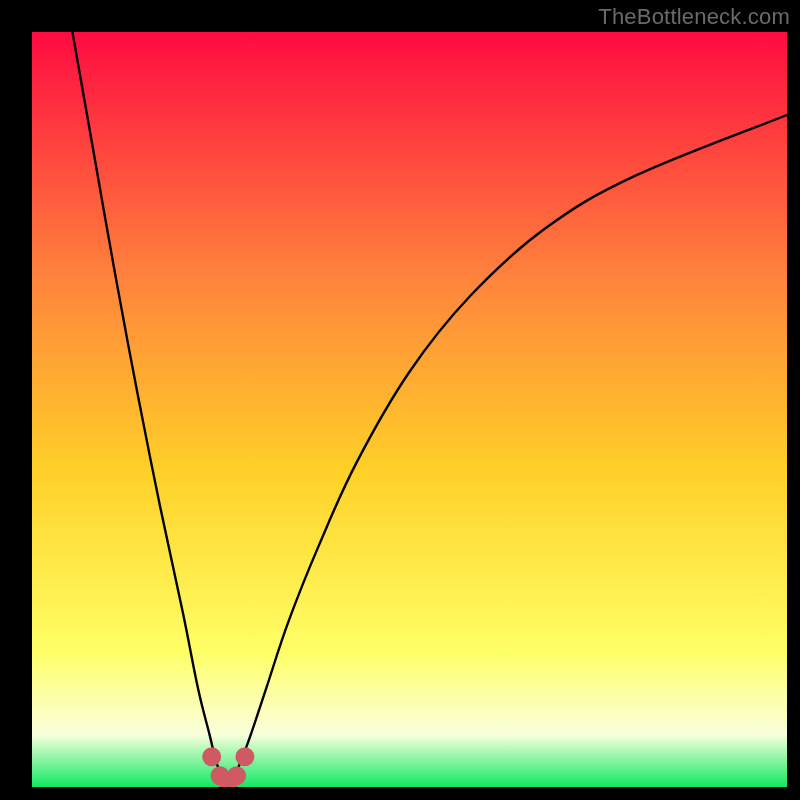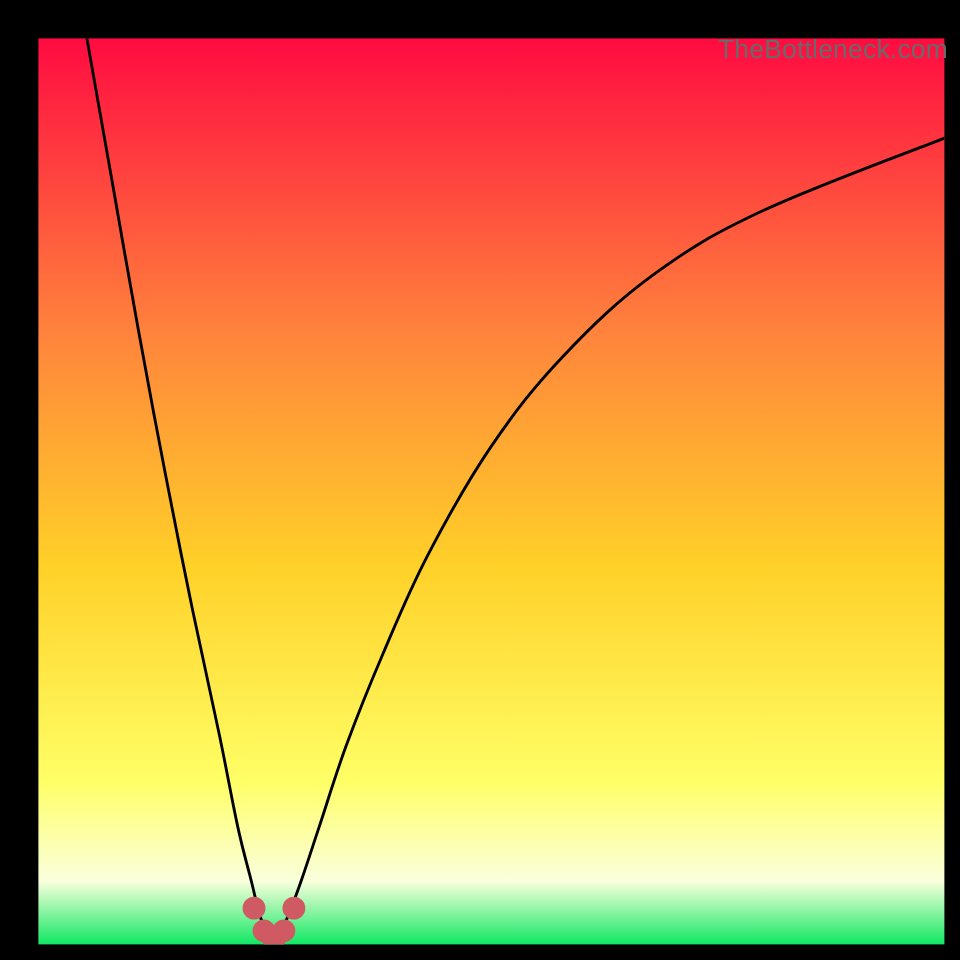--- a/index.html
+++ b/index.html
@@ -19,21 +19,20 @@
   }
   .watermark {
     position: absolute;
     top: 4px;
     right: 10px;
     color: #6a6a6a;
     font-size: 22px;
     font-weight: 400;
     letter-spacing: 0.2px;
     z-index: 5;
-    margin-top: 24px;
   }
   
   svg.plot {
     position: absolute;
     left: 0;
     top: 0;
     width: 800px;
     height: 800px;
     display: block;
   }

